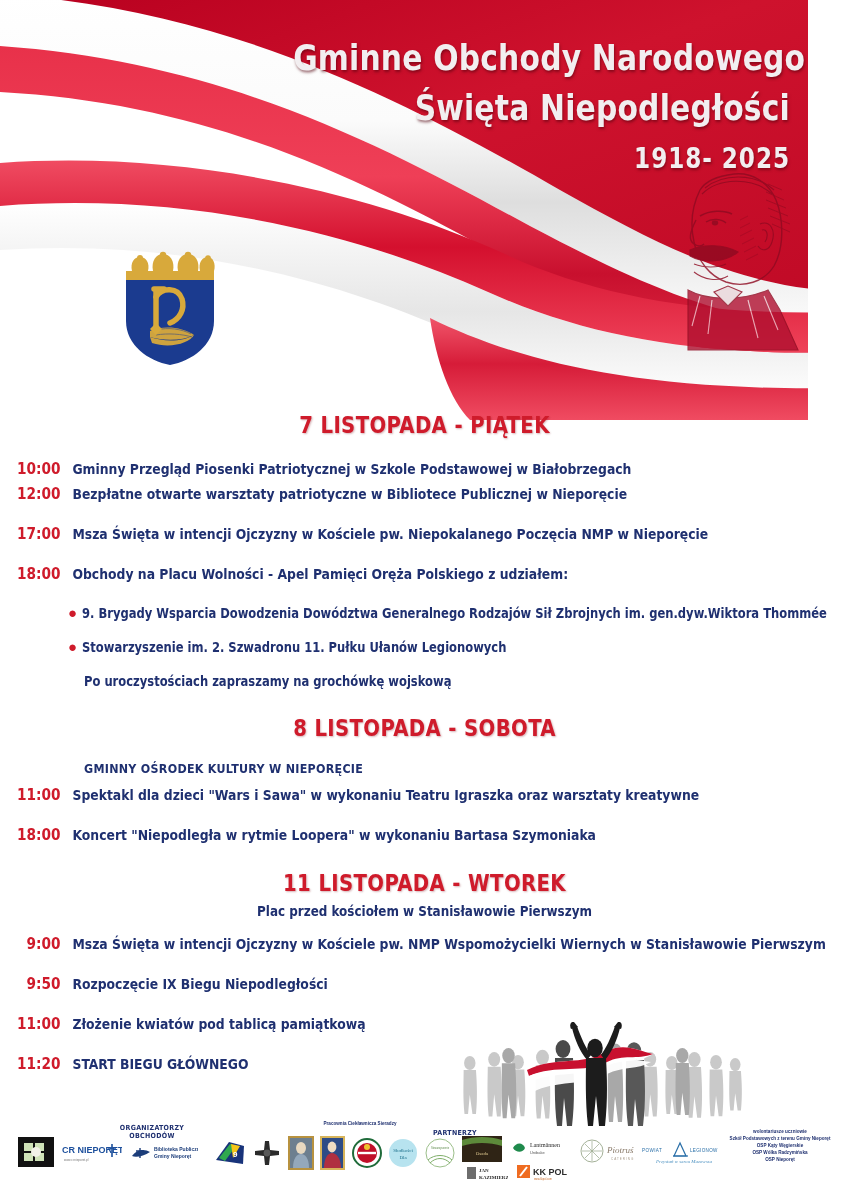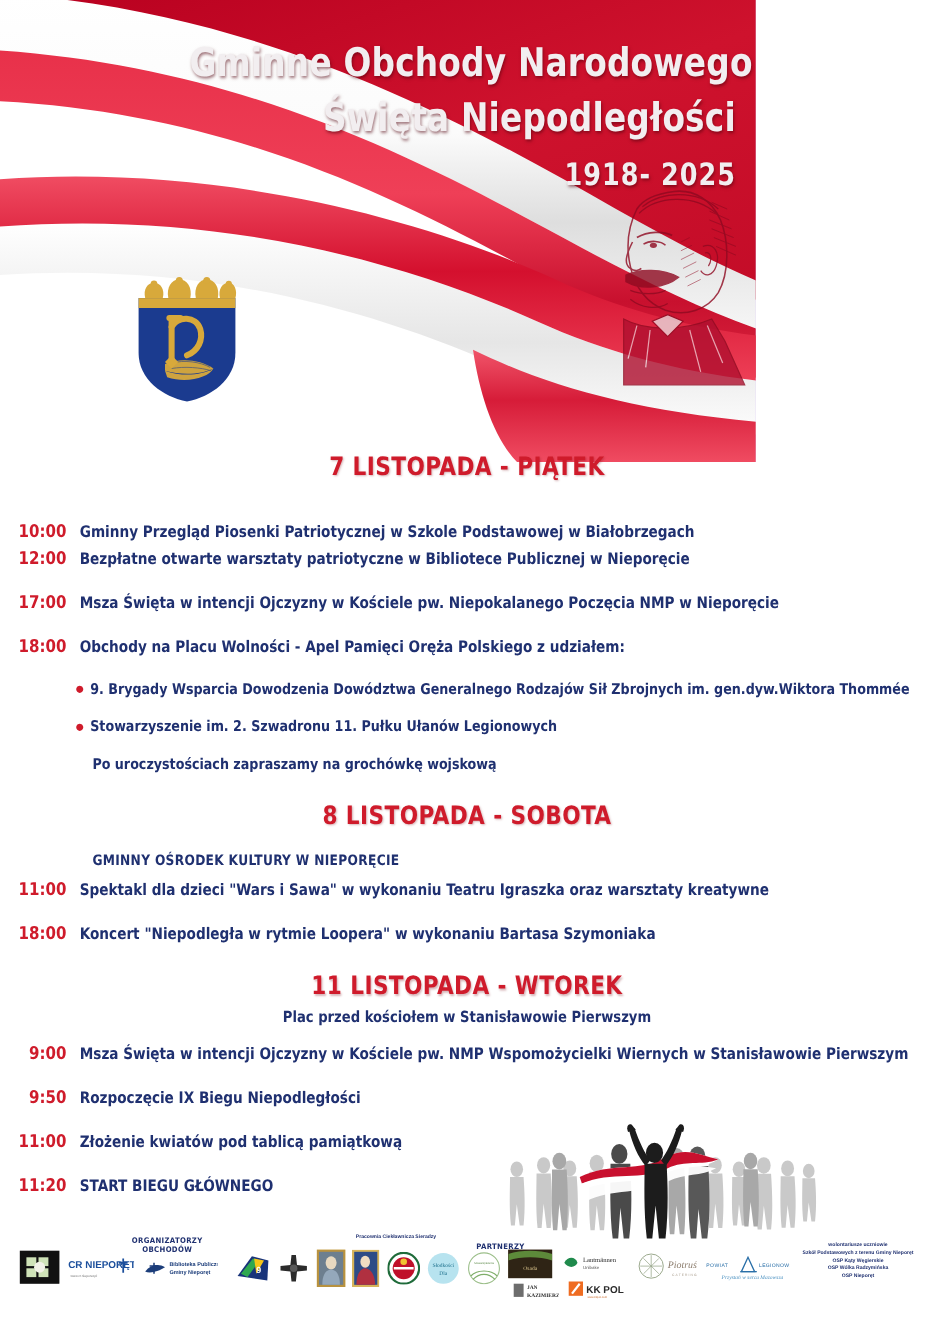--- a/index.html
+++ b/index.html
@@ -4,21 +4,21 @@
 <style>
   html,body{margin:0;padding:0;background:#fff;}
   body{
     width:849px;height:1200px;position:relative;overflow:hidden;
     font-family:"Liberation Sans","DejaVu Sans",sans-serif;
     -webkit-font-smoothing:antialiased;
   }
 
   
   #header{
-    position:absolute;left:0;top:0;width:687px;height:420px;overflow:hidden;
+    position:absolute;left:0;top:0;width:808px;height:420px;overflow:hidden;
     background:#6d28d9;
   }
   #flagsvg{position:absolute;left:0;top:0;width:849px;height:420px;}
 
   #pilsudski{
     position:absolute;right:0px;top:150px;width:160px;height:240px;
     opacity:.95;
   }
 
   .title-block{
@@ -243,21 +243,21 @@
     <path d="M36,85 C48,82 62,84 71,89"></path>
     <path d="M36,90 C48,88 62,89 72,92"></path>
   </g>
   <path d="M30,84 L36,78 L42,84 L36,90 Z" fill="#d8a93b"></path>
 </svg>
 
 <div id="schedule">
 
   <div class="day-head" style="margin-top:12px">7 LISTOPADA - PIĄTEK</div>
 
-  <div class="row" style="margin-top:35px">
+  <div class="row" style="margin-top:21px">
     <div class="time">10:00</div>
     <div class="desc">Gminny Przegląd Piosenki Patriotycznej w Szkole Podstawowej w Białobrzegach</div>
   </div>
   <div class="row" style="margin-top:6px">
     <div class="time">12:00</div>
     <div class="desc">Bezpłatne otwarte warsztaty patriotyczne w Bibliotece Publicznej w Nieporęcie</div>
   </div>
   <div class="row" style="margin-top:21px">
     <div class="time">17:00</div>
     <div class="desc">Msza Święta w intencji Ojczyzny w Kościele pw. Niepokalanego Poczęcia NMP w Nieporęcie</div>

